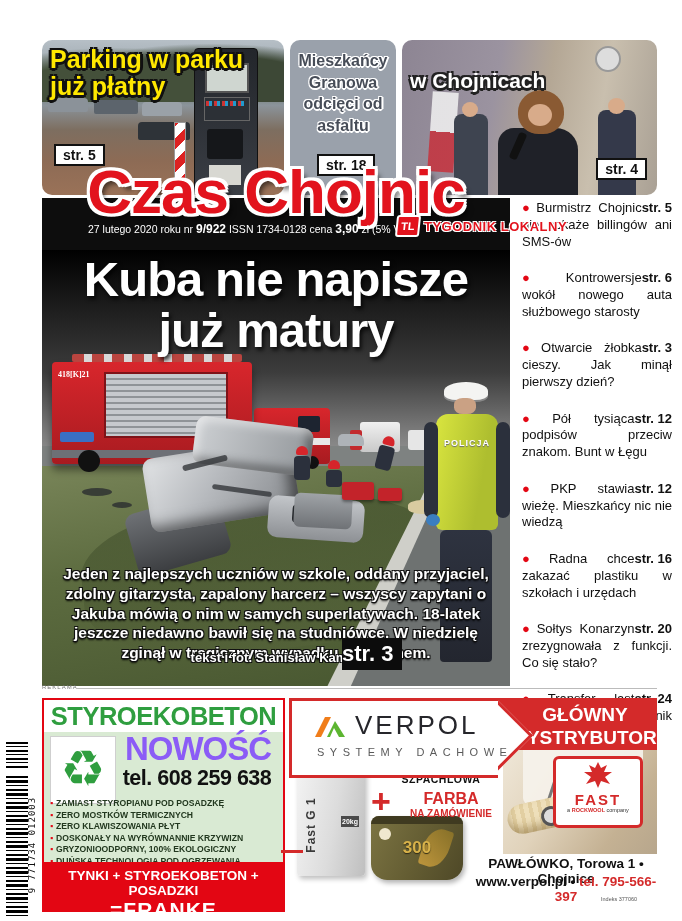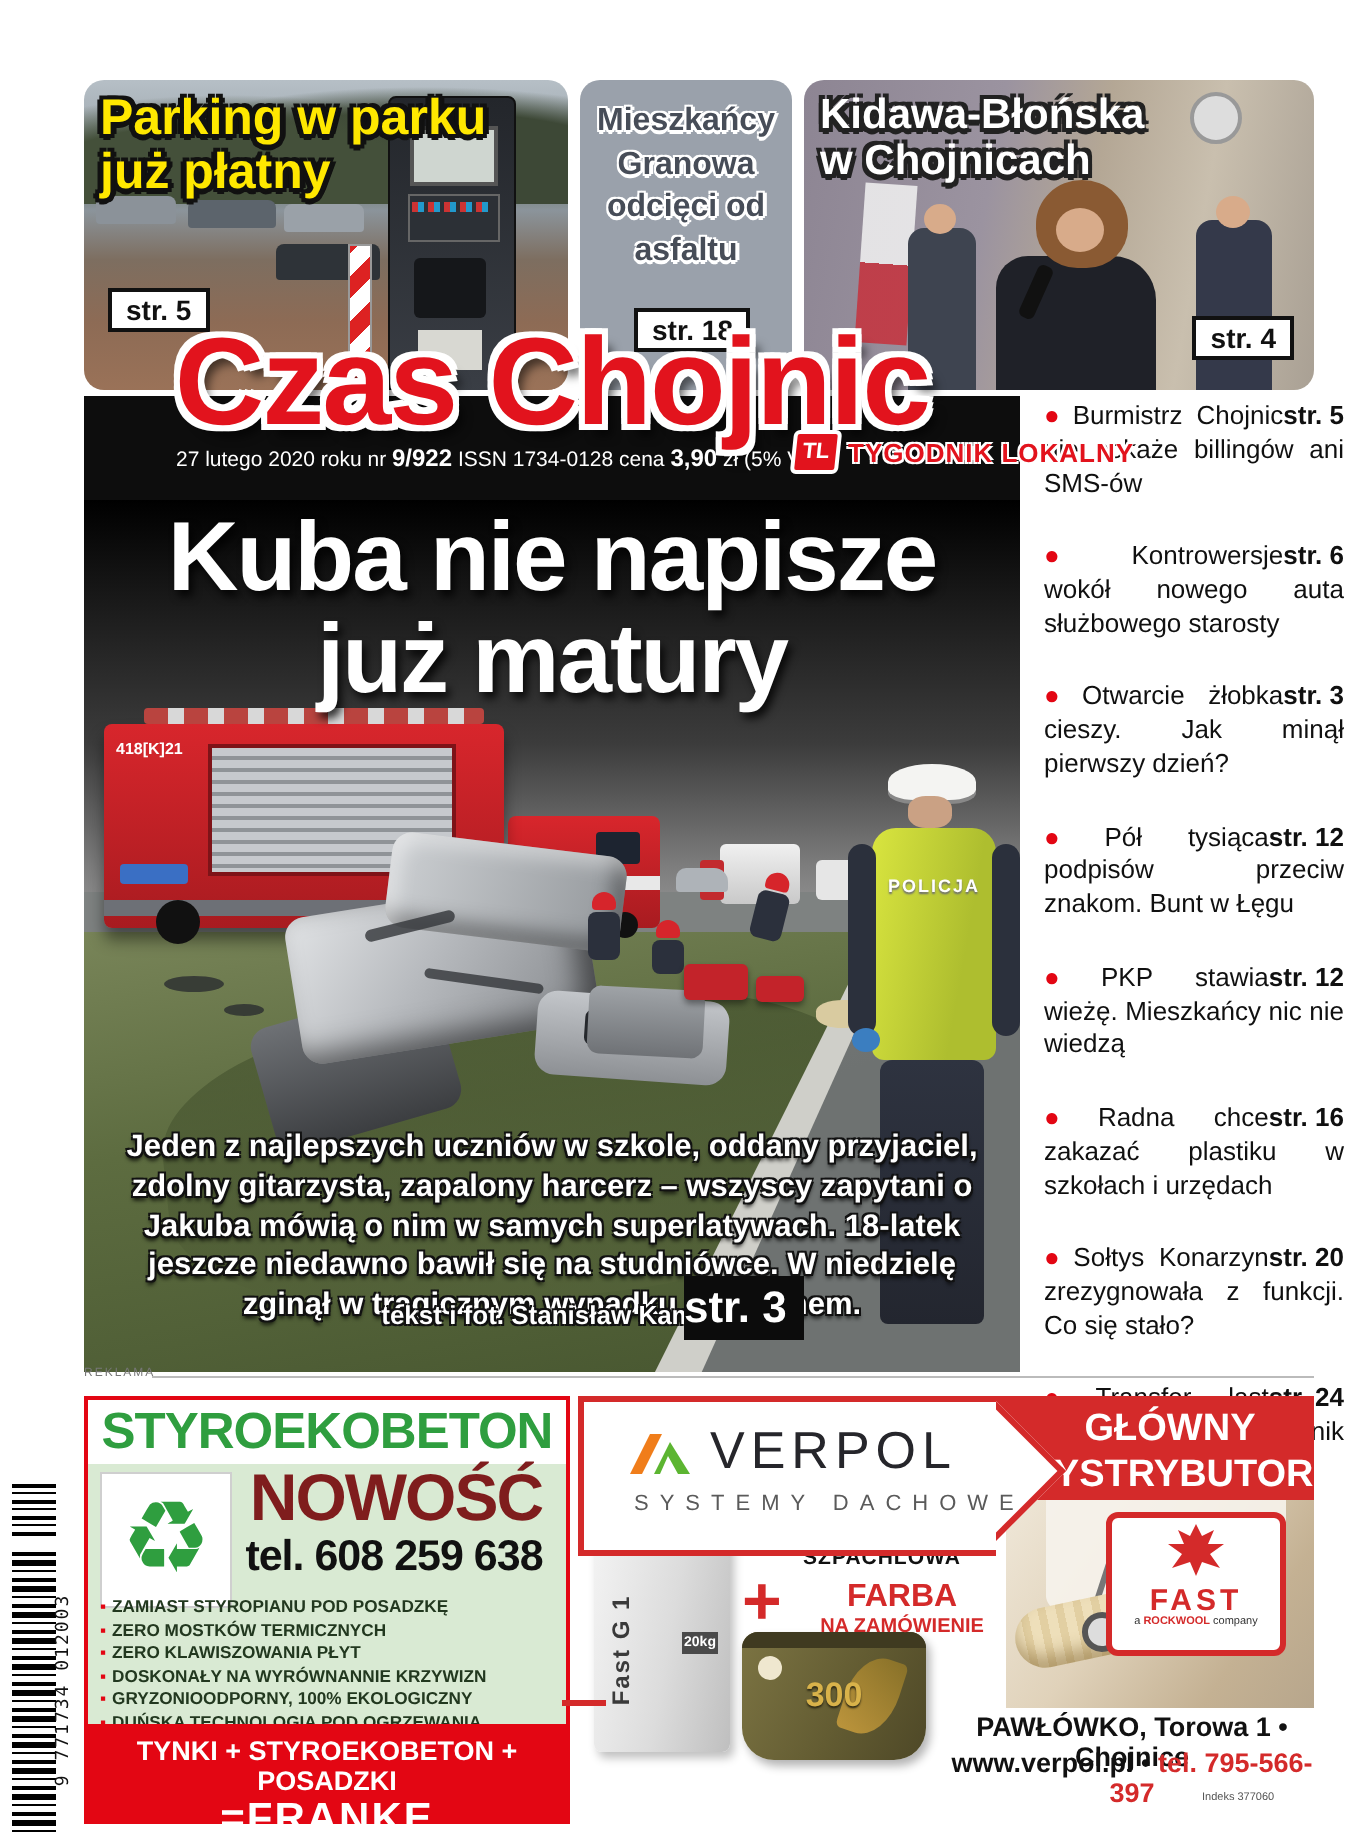--- a/index.html
+++ b/index.html
@@ -65,21 +65,21 @@
   #photo .ditch{left:40px;top:250px;width:360px;height:150px;transform:rotate(-6deg);
     background:linear-gradient(#3c4a28,#55633a);border-radius:40%;opacity:.55;}
   #photo .roadfar{left:0;top:196px;width:100%;height:20px;background:#7e8281;}
   #photo .roadright{left:0;top:0;width:100%;height:100%;
     clip-path:polygon(88% 44%,100% 42%,100% 100%,62% 100%);
     background:linear-gradient(160deg,#9a9d9c,#6e7271 70%);}
   #photo .curb{left:0;top:0;width:100%;height:100%;
     clip-path:polygon(87% 44%,89.5% 44%,66% 100%,61% 100%);background:#cfcfc9;}
 
   .truck{background:linear-gradient(#d8262c,#a81b20);border-radius:4px;}
-  #truck1{left:10px;top:112px;width:200px;height:102px;box-shadow:0 6px 8px rgba(0,0,0,.45);}
+  #truck1{left:10px;top:112px;width:200px;height:102px;box-shadow:0 6px 8px rgba(0,0,0,.45);font-family:Liberation Serif, serif;}
   #truck1 .shutter{left:52px;top:10px;width:120px;height:62px;border:2px solid #7e1318;
     background:repeating-linear-gradient(#c6c9cd 0 4px,#8f9397 4px 6px);}
   #truck1 .ladder{left:20px;top:-8px;width:170px;height:8px;background:repeating-linear-gradient(90deg,#b9443f 0 12px,#d8d8d8 12px 20px);border-radius:2px;}
   #truck1 .plate{left:8px;top:70px;width:34px;height:10px;background:#3a6fc4;border-radius:2px;}
   #truck1 .code{left:6px;top:8px;color:#fff;font-size:8px;font-weight:bold;}
   #truck1 .bumper{left:0;top:88px;width:100%;height:8px;background:#6d7076;}
   .wheel{background:#111;border-radius:50%;}
   #truck2{left:212px;top:158px;width:76px;height:56px;}
   #truck2 .win{left:44px;top:8px;width:22px;height:16px;background:#1d2430;border-radius:2px;}
   #truck2 .band{left:0;top:30px;width:100%;height:7px;background:#e8e8e8;}
@@ -136,21 +136,21 @@
   
   #reklama{left:42px;top:684px;width:615px;font-size:6px;color:#777;letter-spacing:1px;}
   #reklama:after{content:"";position:absolute;left:34px;right:0;top:4px;border-top:1px solid #bbb;}
 
   
   #adL{left:42px;top:698px;width:239px;height:208px;border:2px solid #e30613;background:#fff;}
   #adL .t1{left:0;top:2px;width:100%;text-align:center;color:#2f9e3f;font-weight:bold;font-size:25.5px;letter-spacing:-.5px;}
   #adL .mint{left:0;top:32px;width:100%;height:130px;background:#d9ead3;}
   #adL .iconbox{left:6px;top:36px;width:64px;height:66px;background:#fff;border:1px solid #cfcfcf;text-align:center;}
   #adL .recycle{font-size:50px;color:#2f9e3f;line-height:64px;}
-  #adL .t2{left:74px;top:30px;width:160px;text-align:center;color:#7f1d1d;font-weight:bold;font-size:33px;letter-spacing:-1px;}
+  #adL .t2{left:74px;top:30px;width:160px;text-align:center;color:#8b5cf6;font-weight:bold;font-size:33px;letter-spacing:-1px;}
   #adL .t3{left:70px;top:66px;width:166px;text-align:center;color:#111;font-weight:bold;font-size:21.5px;letter-spacing:-.5px;}
   #adL ul{left:6px;top:98px;margin:0;padding:0;list-style:none;}
   #adL li{font-size:8.6px;font-weight:bold;color:#22381f;line-height:1.34;}
   #adL li:before{content:"▪";color:#e30613;margin-right:3px;}
   #adL .foot{left:-2px;top:162px;width:239px;height:46px;background:#e30613;border:2px solid #e30613;color:#fff;text-align:center;}
   #adL .f1{display:block;font-weight:bold;font-size:13.5px;margin-top:4px;}
   #adL .f2{display:block;font-weight:bold;font-size:21px;letter-spacing:1px;}
 
   
   #adR{left:289px;top:698px;width:368px;height:214px;background:#fff;}
@@ -246,21 +246,21 @@
     <div class="abs flag"></div>
     <div class="abs person" style="left:52px;top:74px;width:34px;height:81px;background:#3e4450;"></div>
     <div class="abs head" style="left:60px;top:62px;width:16px;height:15px;"></div>
     <div class="abs person" style="left:196px;top:70px;width:38px;height:85px;background:#34394a;"></div>
     <div class="abs head" style="left:206px;top:58px;width:17px;height:16px;"></div>
     <div class="abs person" style="left:96px;top:88px;width:80px;height:67px;background:#1f2128;border-radius:16px 22px 0 0;"></div>
     <div class="abs" style="left:116px;top:50px;width:46px;height:44px;background:#8a5a33;border-radius:50% 50% 45% 45%;"></div>
     <div class="abs head" style="left:126px;top:64px;width:24px;height:22px;"></div>
     <div class="abs" style="left:112px;top:92px;width:8px;height:28px;background:#111;transform:rotate(24deg);border-radius:3px;"></div>
     <div class="abs headline">
-      <span>Kidawa-Błońska</span><br>
+      <br>
       <span>w Chojnicach</span>
     </div>
     <div class="abs pagebox">str. 4</div>
   </div>
 
   <div id="mastbar" class="abs"></div>
   <div id="masttitle" class="abs">Czas Chojnic</div>
   <div id="dateline" class="abs">
     <span>27 lutego 2020 roku nr</span>
     <b>9/922</b>

